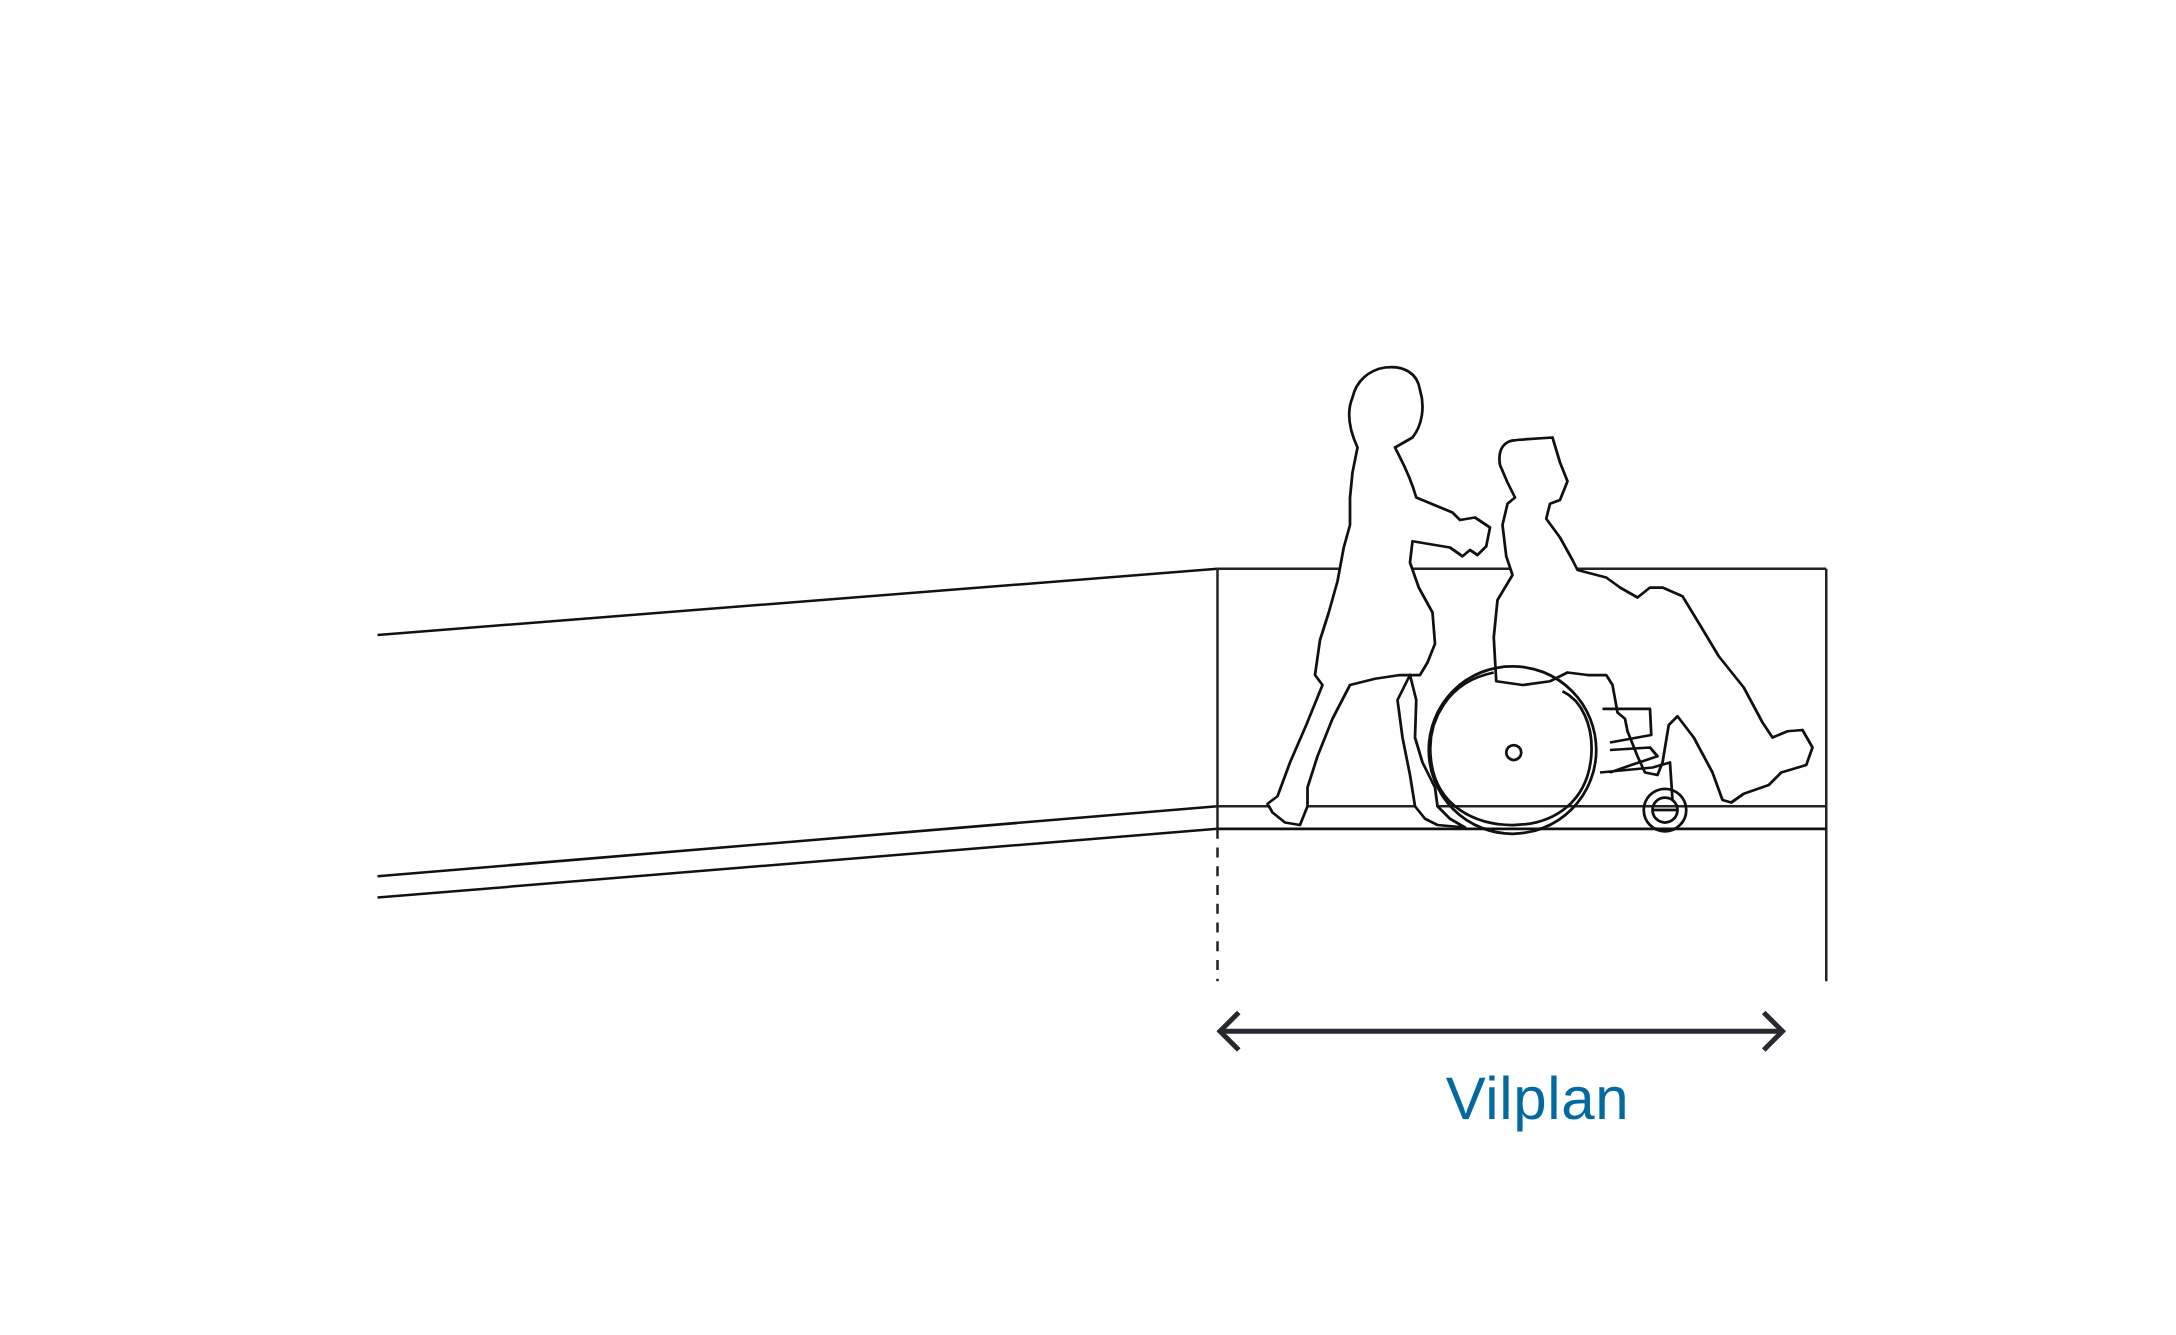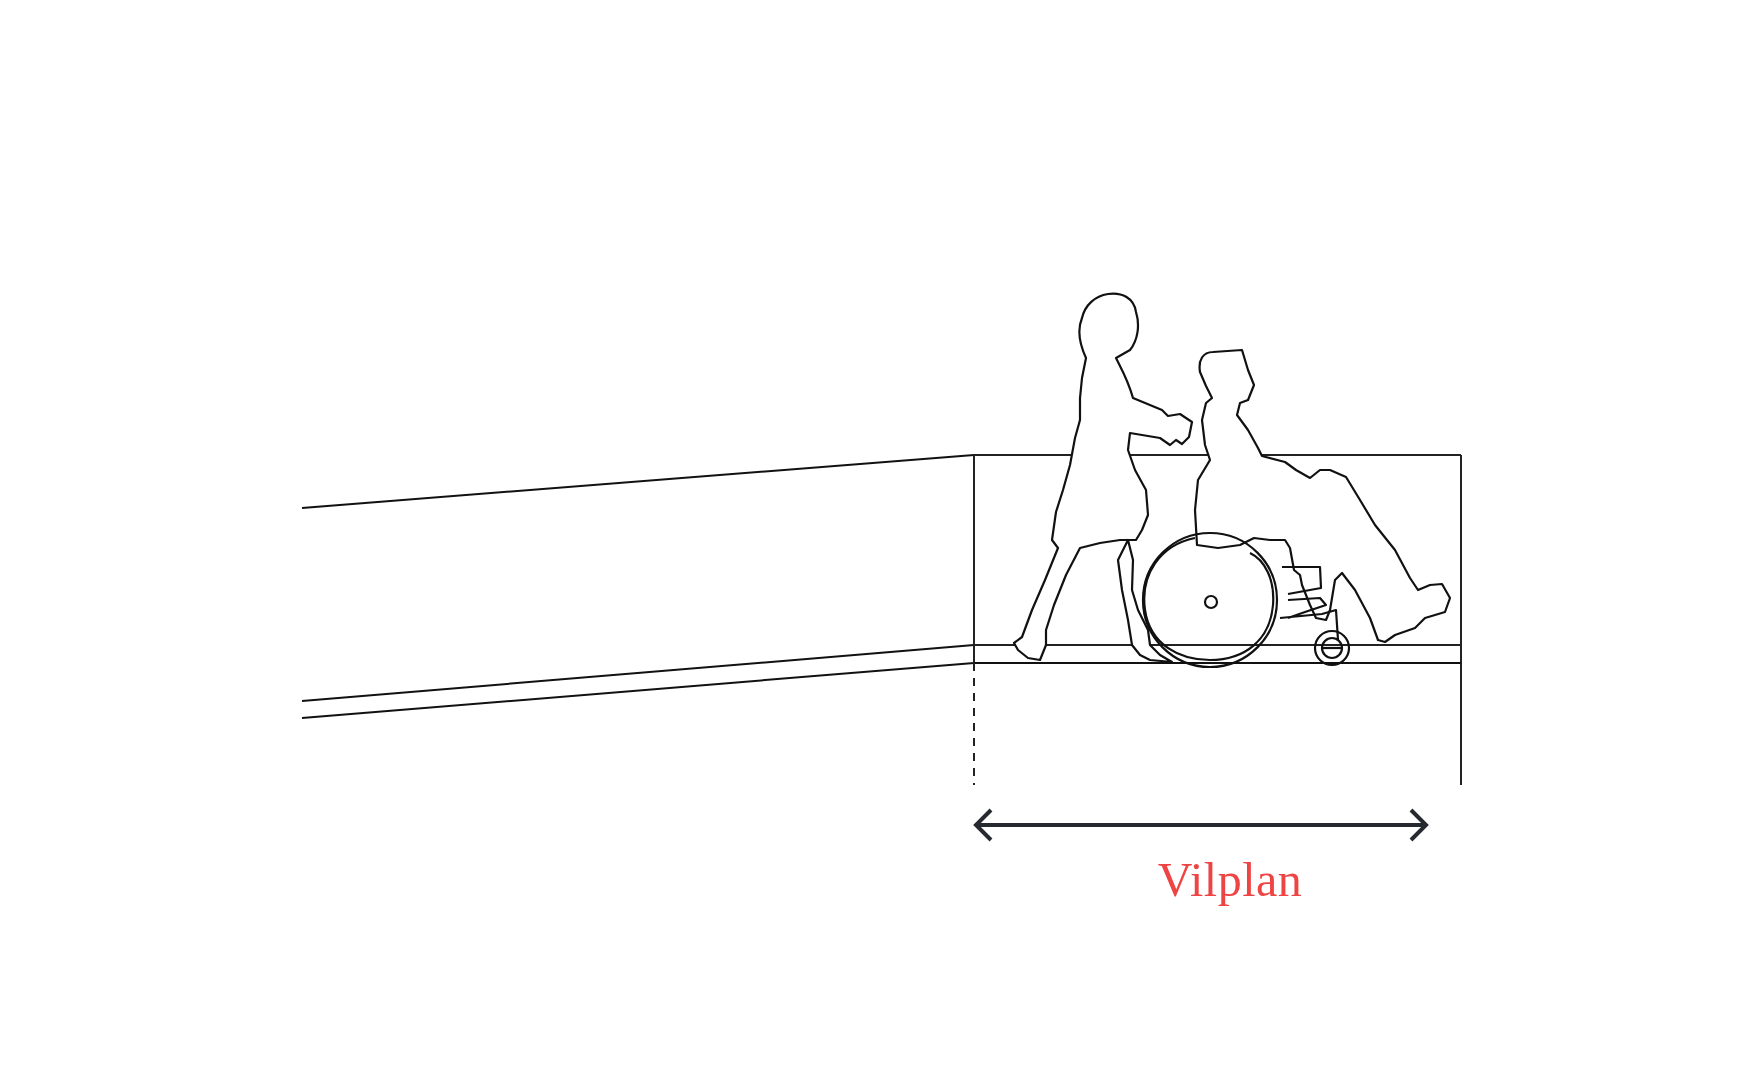--- a/index.html
+++ b/index.html
@@ -1,20 +1,20 @@
 <!DOCTYPE html>
 <html><head>
 <meta charset="utf-8">
 <style>
   html, body { margin: 0; padding: 0; background: #ffffff; }
   #stage { position: relative; width: 1741px; height: 1068px; background: #ffffff; overflow: hidden; }
   svg { position: absolute; left: 0; top: 0; }
   .label {
     position: absolute; left: 1100px; top: 852px; width: 260px; text-align: center;
-    font-family: Liberation Serif, serif; font-size: 48px; color: #ef4444; letter-spacing: 0.5px;
+    font-family: Liberation Sans, sans-serif; font-size: 48px; color: #0369a1; letter-spacing: 0.5px;
   }
 </style>
 </head>
 <body>
 
 <div id="stage">
   <svg width="1741" height="1068" viewBox="0 0 1741 1068">
 
     <g stroke="#111" fill="none" stroke-width="2">
       <line x1="302" y1="508" x2="974" y2="455"></line>

